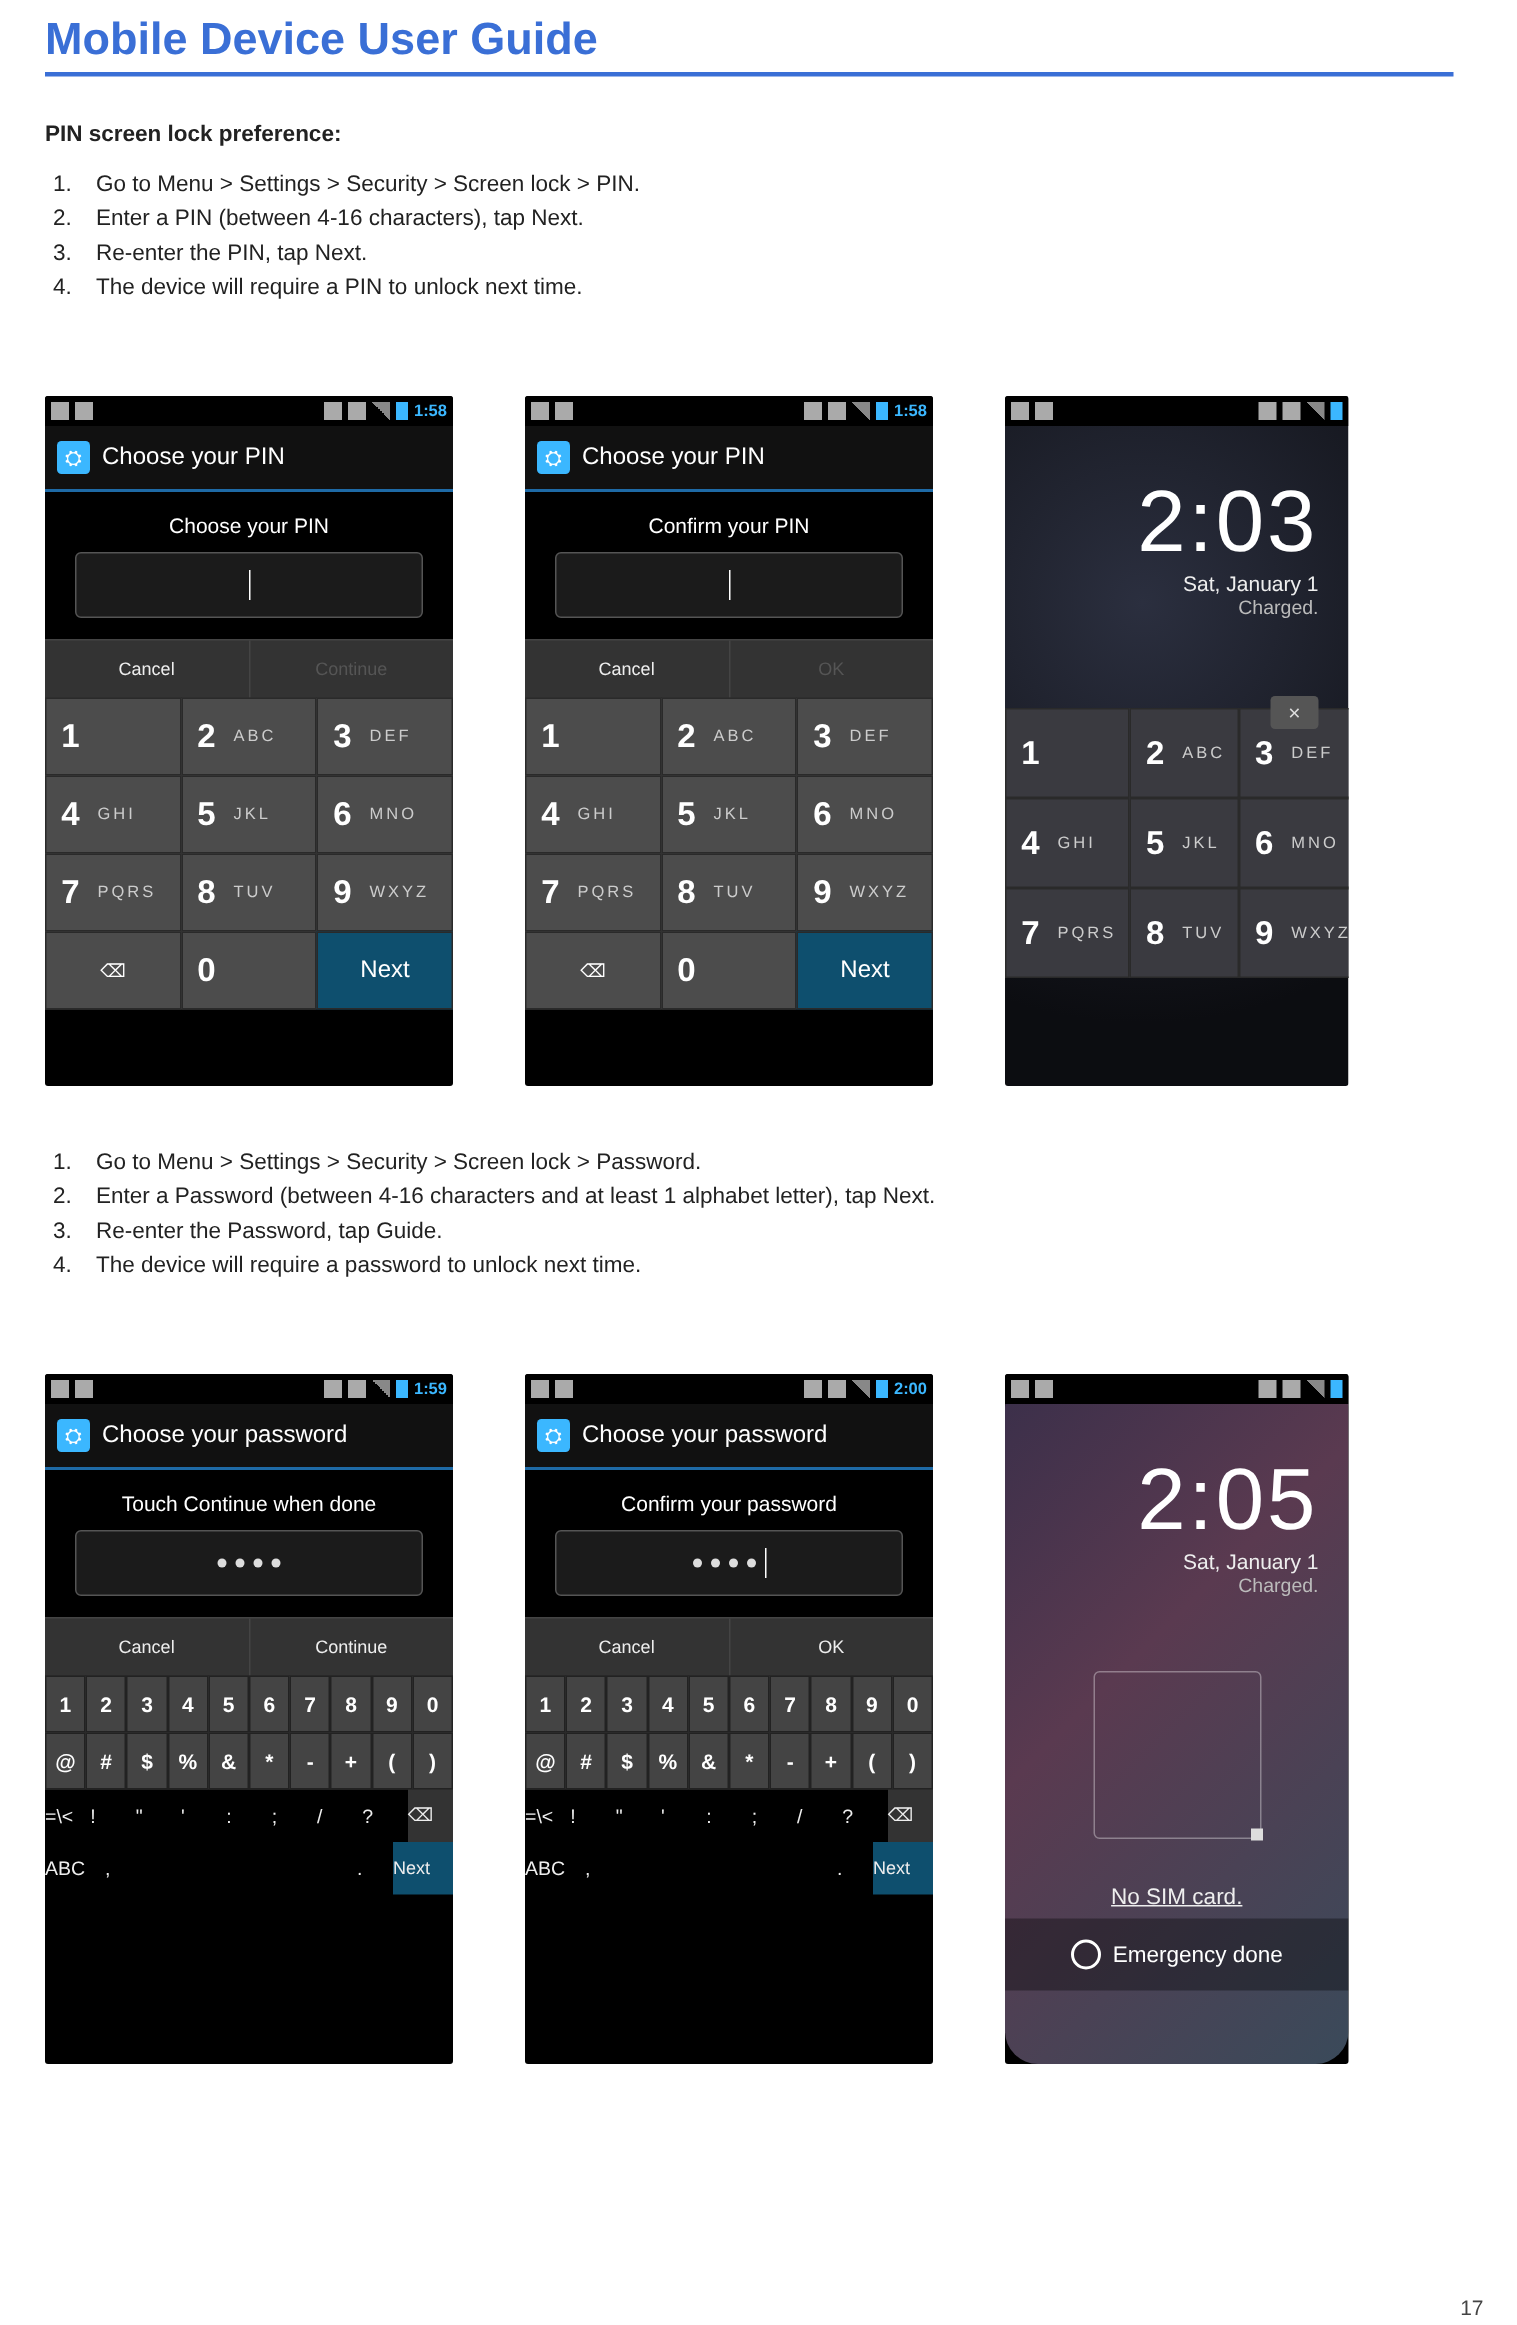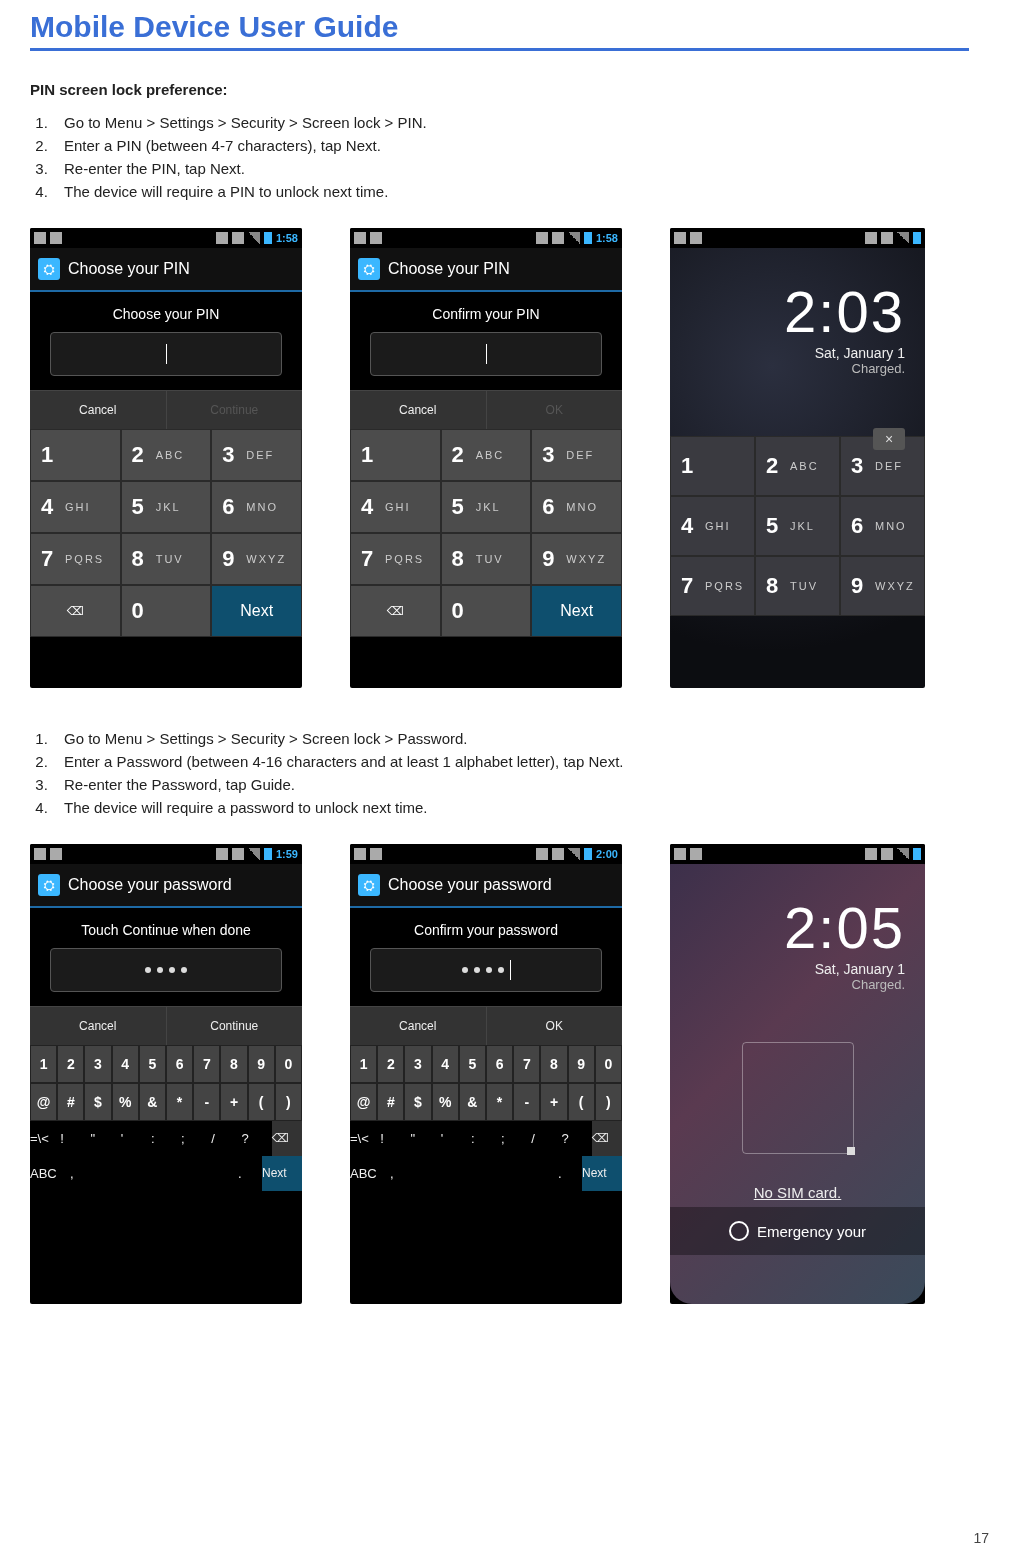--- a/index.html
+++ b/index.html
@@ -45,23 +45,24 @@
     gap: 48px;
     margin: 18px 0 40px 0;
   }
   .phone {
     background: #000;
     color: #eee;
     font-size: 12px;
     position: relative;
     overflow: hidden;
     border-radius: 2px;
+    margin-top: 36px;
   }
   .phone.small { width: 272px; height: 460px; }
-  .phone.big   { width: 255px; height: 460px; }
+  .phone.big   { width: 229px; height: 460px; }
   .status-bar {
     display: flex;
     align-items: center;
     height: 20px;
     background: #000;
     padding: 0 4px;
     font-size: 11px;
   }
   .status-bar .left { display: flex; gap: 4px; }
   .status-bar .right { margin-left: auto; display: flex; gap: 4px; align-items: center; }
@@ -181,21 +182,21 @@
 <body>
 <div class="page-wrap">
 <div class="page">
 
 <div class="doc-title">Mobile Device User Guide</div>
 <div class="title-underline"></div>
 
 <div class="section-head">PIN screen lock preference:</div>
 <ol class="steps">
   <li>Go to Menu &gt; Settings &gt; Security &gt; Screen lock &gt; PIN.</li>
-  <li>Enter a PIN (between 4-7 characters), tap Next.</li>
+  <li>Enter a PIN (between 4-16 characters), tap Next.</li>
   <li>Re-enter the PIN, tap Next.</li>
   <li>The device will require a PIN to unlock next time.</li>
 </ol>
 
 <div class="shots">
 
   <div class="phone small">
     <div class="status-bar">
       <div class="left">
               <span class="ic"></span>
@@ -585,21 +586,21 @@
       <div class="date-line">
         <span>Sat, January 1</span>
         <small>Charged.</small>
       </div>
       <div class="lock-square">
         <span class="corner br"></span>
       </div>
       <div class="no-sim">No SIM card.</div>
       <div class="emerg">
         <span class="phone-ico"></span>
-        <span>Emergency your</span>
+        <span>Emergency done</span>
       </div>
     </div>
   </div>
 </div>
 
 </div>
 <div class="page-num">17</div>
 </div>
 
 </body></html>

